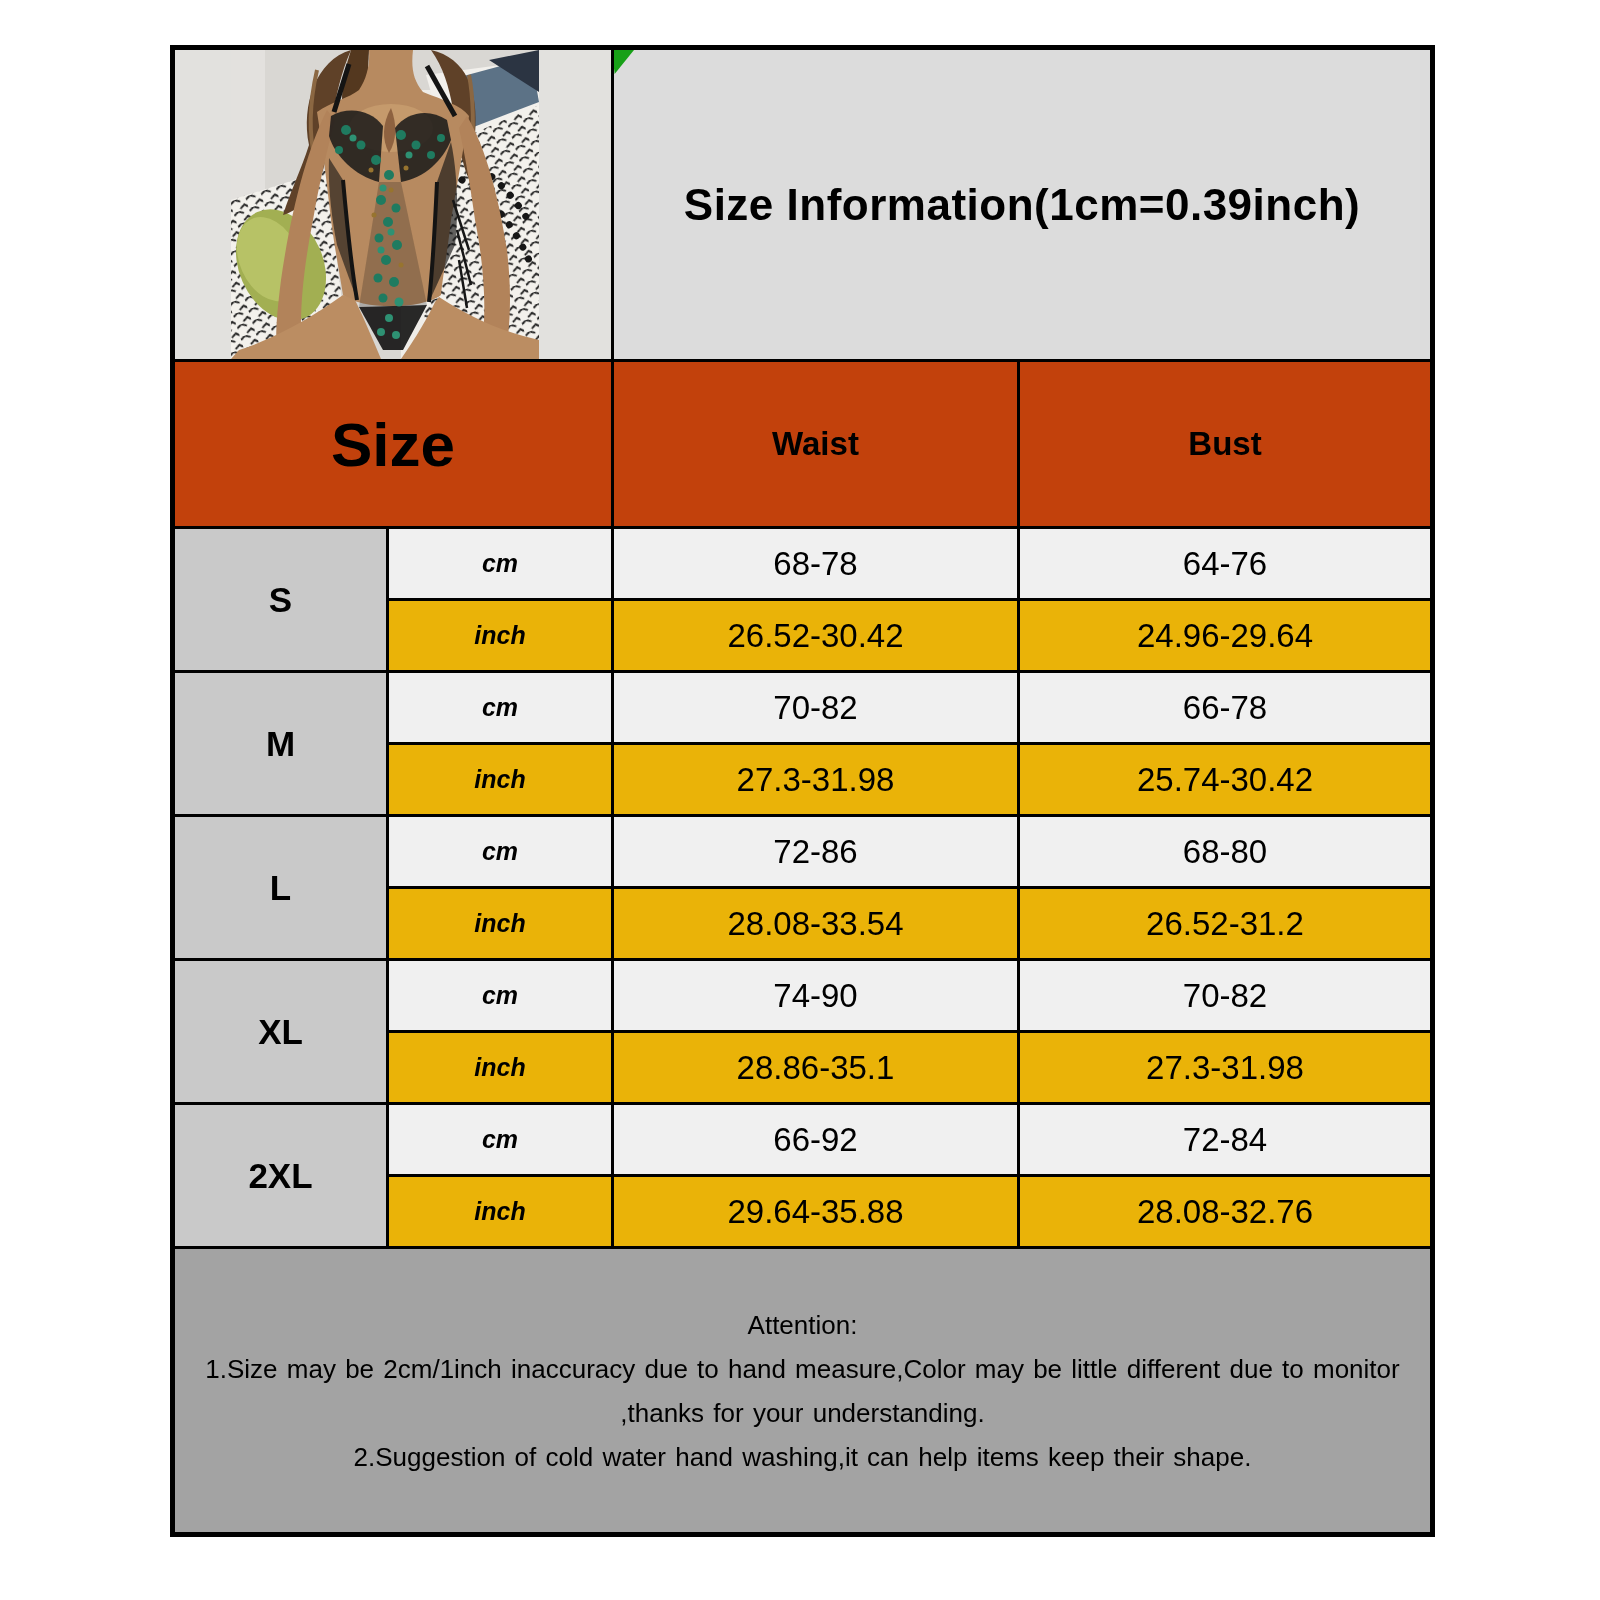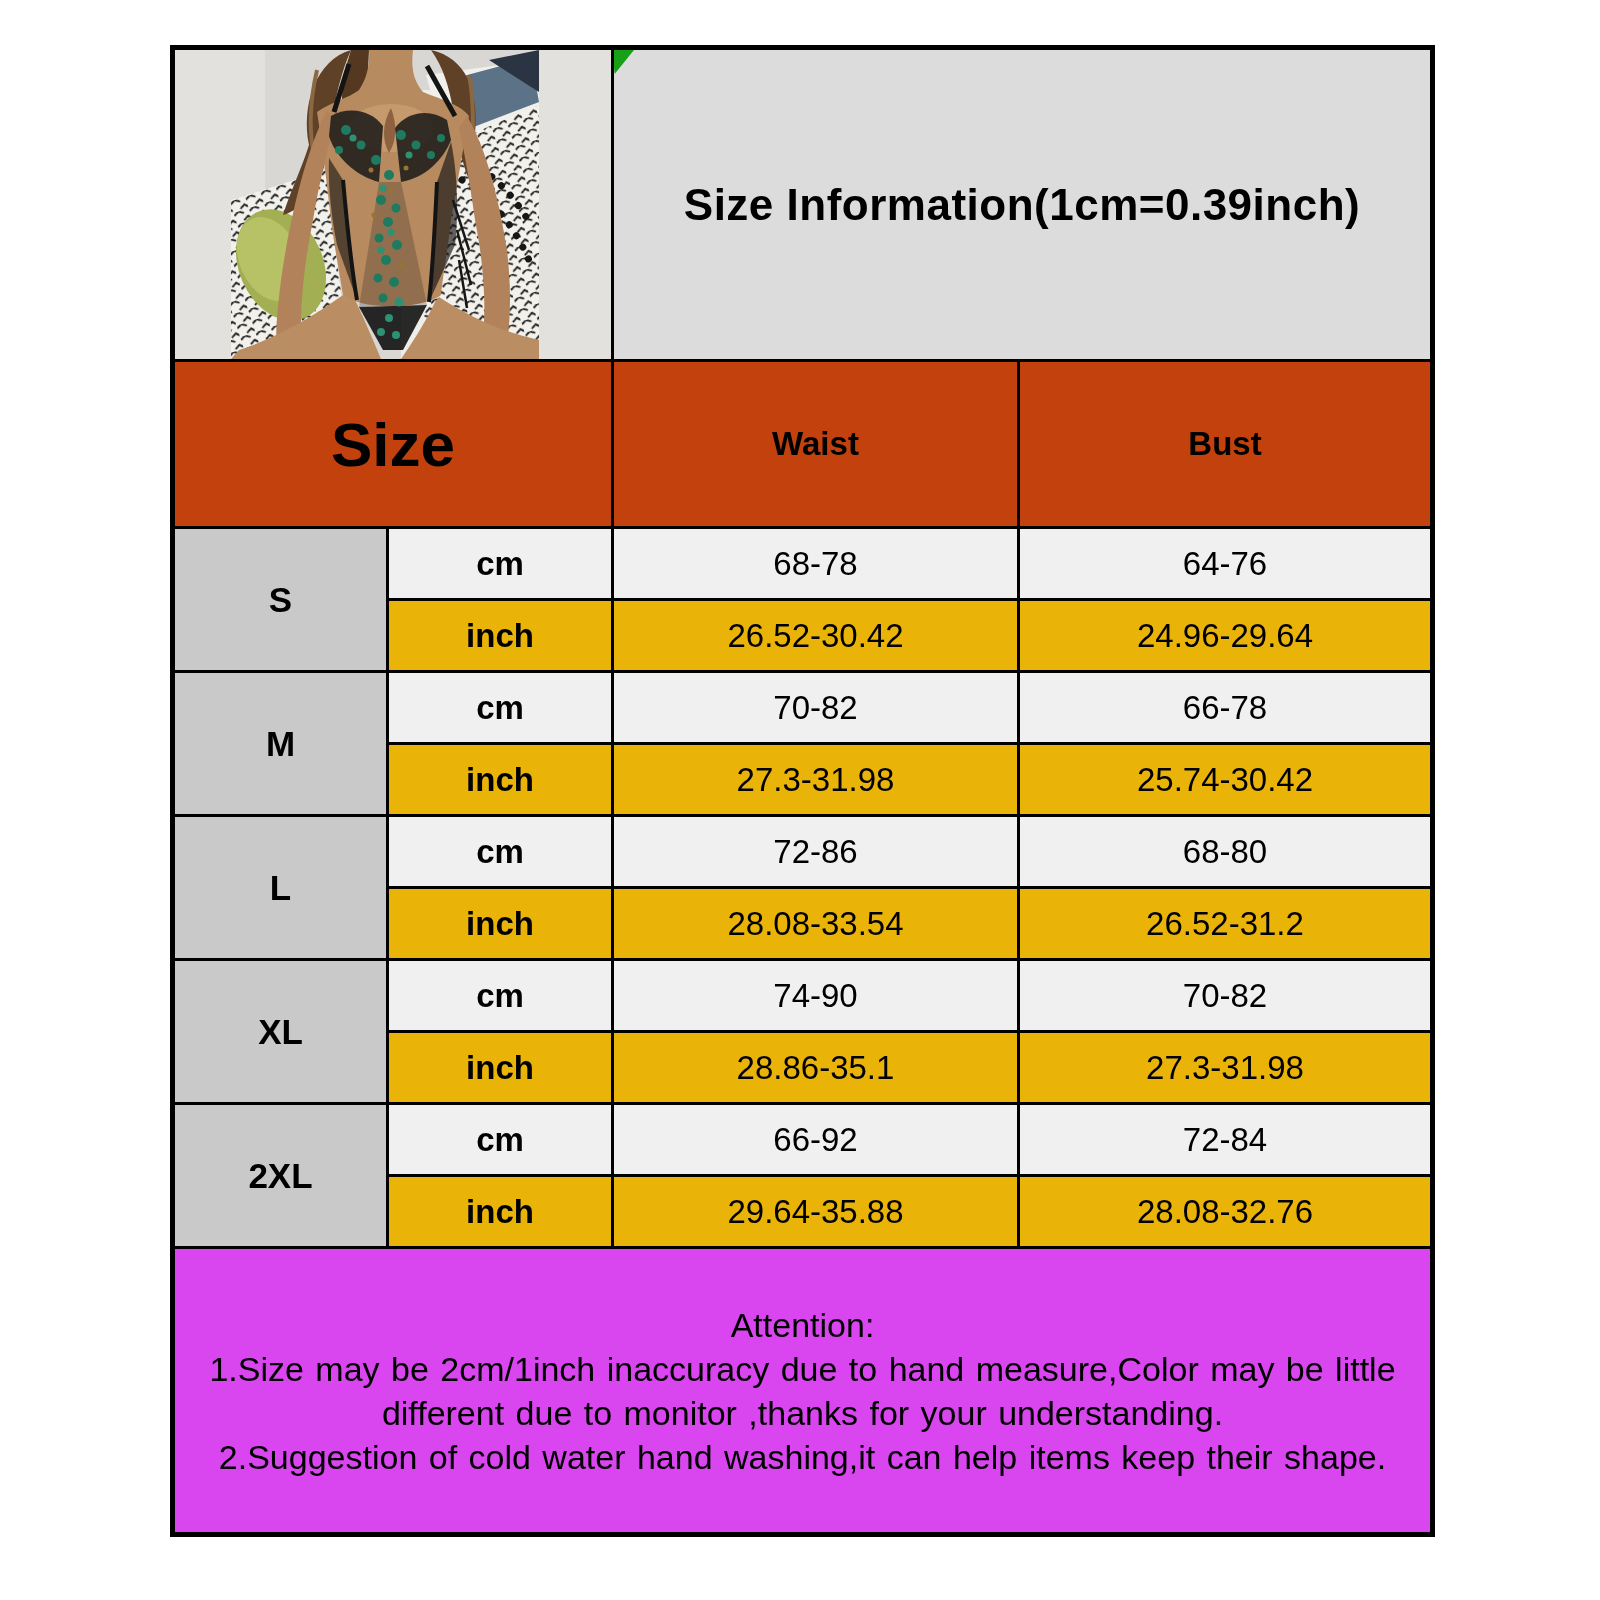--- a/index.html
+++ b/index.html
@@ -30,26 +30,26 @@
   .main-title{font-size:44px;font-weight:bold;letter-spacing:0.5px;}
   
   tr.head-row td{height:164px;background:#c2410c;}
   td.size-head{font-size:62px;font-weight:bold;}
   td.col-head{font-size:33px;font-weight:bold;}
   
   tr.cm-row td, tr.inch-row td{height:69px;}
   tr.cm-row td{background:#f0f0f0;}
   tr.inch-row td{background:#eab308;}
   table.size-table td.size-label{background:#c9c9c9;font-size:35px;font-weight:bold;}
-  td.unit{font-size:33px;font-weight:bold;}
+  td.unit{font-size:25px;font-weight:bold;font-style:italic;}
   td.val{font-size:33px;font-weight:normal;}
   
   td.attention-cell{
-    background:#d946ef;height:283px;text-align:left;vertical-align:top;
-    padding:6px 10px 0 8px;font-size:34px;line-height:44px;word-spacing:2px;
+    background:#a3a3a3;height:283px;text-align:left;vertical-align:top;
+    padding:6px 10px 0 8px;font-size:26px;line-height:44px;word-spacing:2px;
   }
   .att-line{white-space:normal;}
 </style>
 </head>
 <body>
 
 <div class="content">
   <table class="size-table">
     <colgroup>
       <col style="width:215px">

